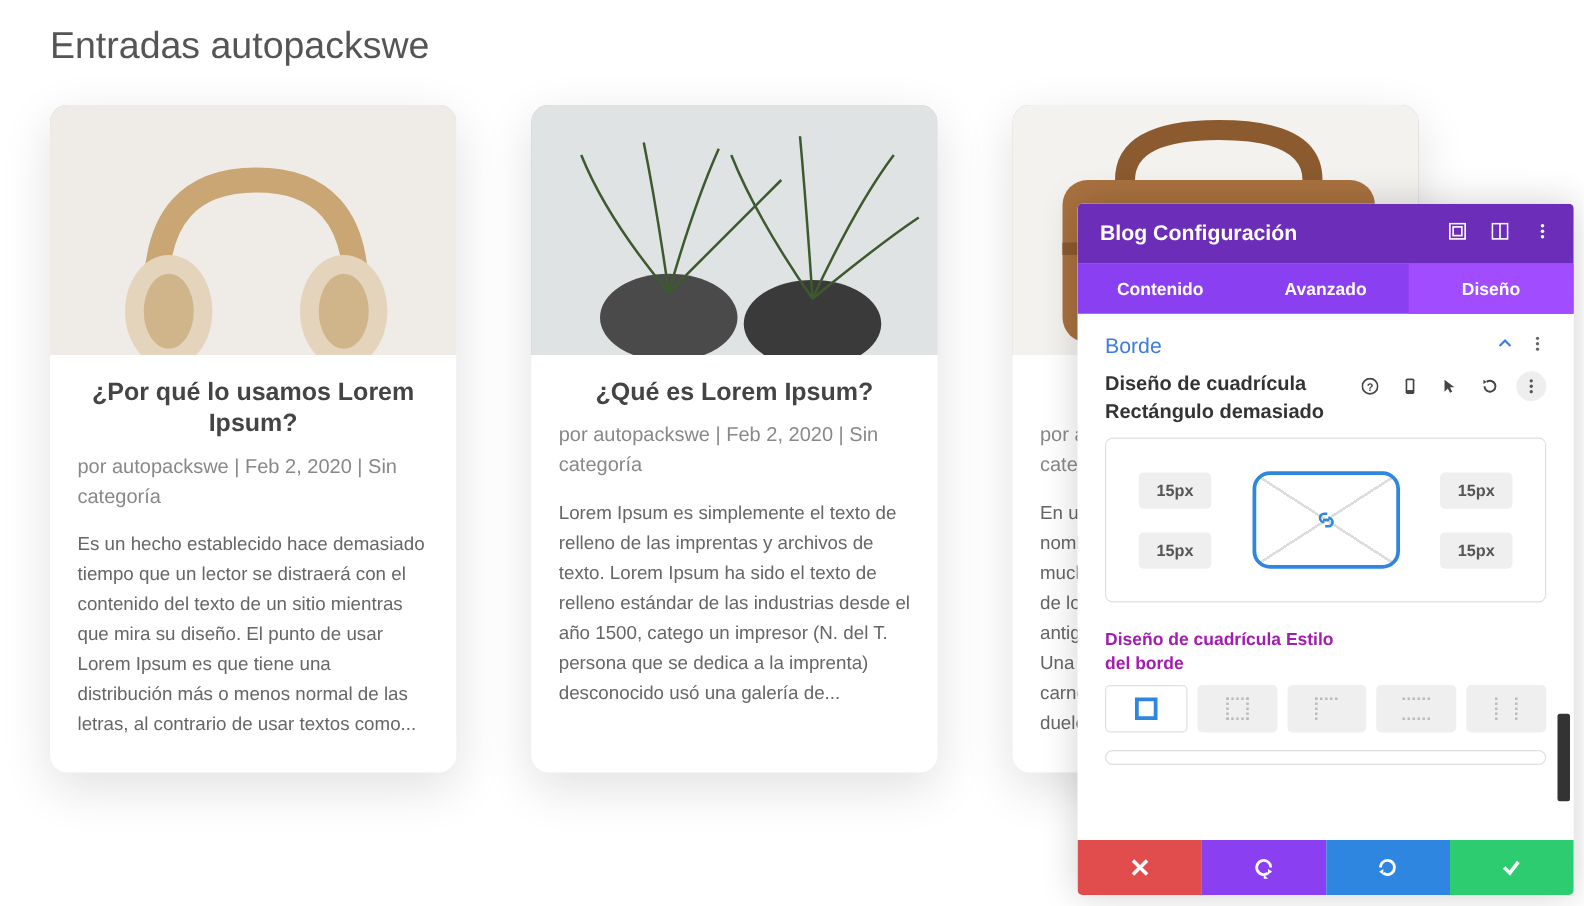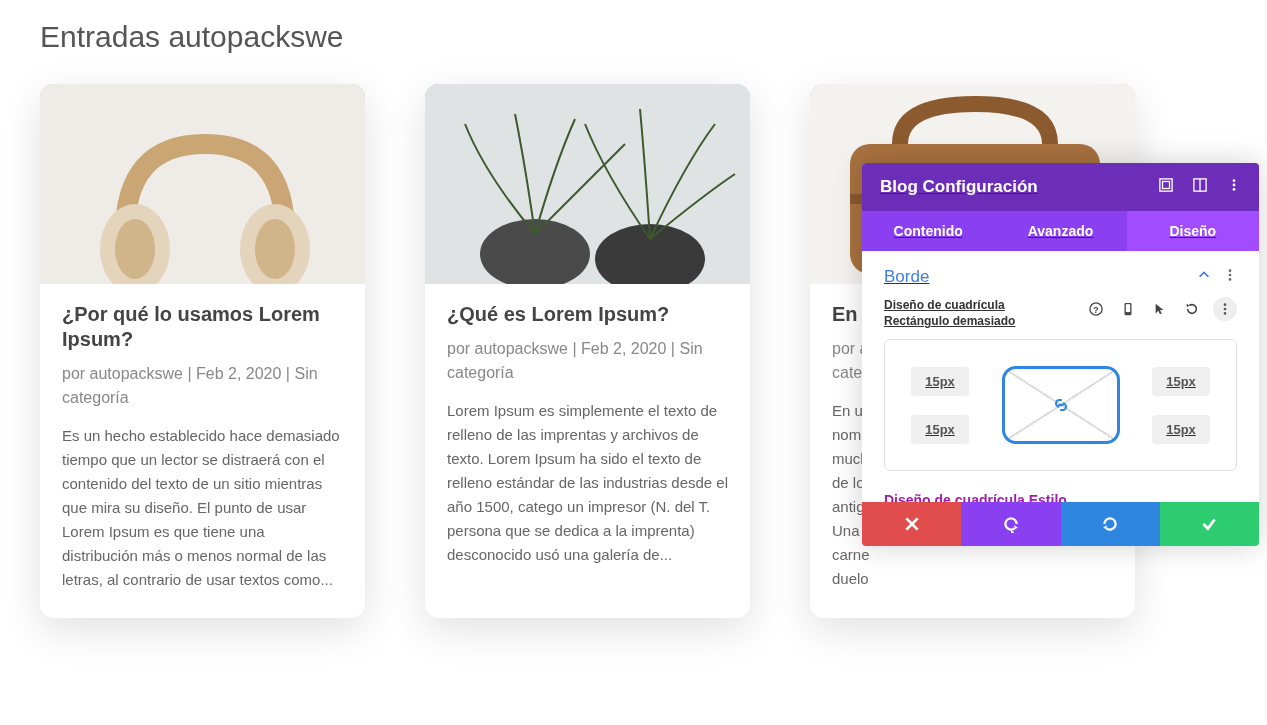--- a/index.html
+++ b/index.html
@@ -3,43 +3,43 @@
 <meta charset="utf-8">
 <style>
 * { box-sizing: border-box; margin: 0; padding: 0; }
 body { font-family: -apple-system, BlinkMacSystemFont, "Segoe UI", Helvetica, Arial, sans-serif; background: #fff; color: #333; }
 .page { position: relative; width: 1267px; height: 725px; overflow: hidden; padding: 20px 40px; }
 .section-title { font-size: 30px; color: #555; font-weight: 400; margin-bottom: 30px; }
 .cards { display: flex; gap: 60px; }
 .card { width: 325px; background: #fff; border-radius: 14px; overflow: hidden; box-shadow: 0 12px 40px rgba(0,0,0,0.12); }
 .card-img { width: 100%; height: 200px; background: #bbb; display: flex; align-items: center; justify-content: center; }
 .card-body { padding: 18px 22px 26px; }
-.card-title { font-size: 20px; color: #444; font-weight: 600; margin-bottom: 10px; line-height: 1.25; }
+.card-title { font-size: 20px; color: #444; font-weight: 600; margin-bottom: 10px; line-height: 1.25; text-align: center; }
 .card-meta { font-size: 16px; color: #888; margin-bottom: 14px; line-height: 1.5; }
 .card-excerpt { font-size: 15px; color: #666; line-height: 1.6; }
 
 
 
 
-.panel { position: absolute; top: 163px; right: 8px; width: 397px; background: #fff; box-shadow: 0 0 30px rgba(0,0,0,0.18); border-radius: 4px; overflow: hidden; display: flex; flex-direction: column; height: 383px; text-decoration: underline; }
+.panel { position: absolute; top: 163px; right: 8px; width: 397px; background: #fff; box-shadow: 0 0 30px rgba(0,0,0,0.18); border-radius: 4px; overflow: hidden; display: flex; flex-direction: column; height: 553px; }
 .panel-header { background: #6C2EB9; color: #fff; display: flex; align-items: center; justify-content: space-between; padding: 14px 18px; }
 .panel-title { font-size: 17px; font-weight: 600; }
 .panel-header-icons { display: flex; gap: 20px; }
 .panel-header-icons svg { width: 14px; height: 14px; fill: #fff; cursor: pointer; }
 .panel-tabs { display: flex; background: #8A3FF0; }
 .panel-tab { flex: 1; text-align: center; padding: 12px 0; color: #fff; font-size: 14px; font-weight: 600; cursor: pointer; }
 .panel-tab.active { background: #A24CFF; }
 .panel-content { padding: 16px 22px 10px; overflow-y: auto; flex: 1; }
 .sec-head { display: flex; align-items: center; justify-content: space-between; margin-bottom: 10px; }
 .sec-title { color: #3E7CE4; font-size: 17px; font-weight: 500; }
 .sec-head .icons { display: flex; gap: 12px; }
 .sec-head .icons svg { width: 14px; height: 14px; fill: #3E7CE4; }
 .sec-head .icons .dots { fill: #666; }
 .field-row { display: flex; justify-content: space-between; align-items: flex-start; margin-bottom: 10px; }
-.field-label-group { display: flex; flex-direction: column; font-size: 12px; color: #333; font-weight: 600; line-height: 1.35; }
+.field-label-group { display: flex; flex-direction: column; font-size: 16px; color: #333; font-weight: 600; line-height: 1.35; }
 .field-icons { display: flex; gap: 10px; align-items: center; }
 .field-icons .icn { width: 22px; height: 22px; display: flex; align-items: center; justify-content: center; cursor: pointer; }
 .field-icons svg { width: 14px; height: 14px; fill: #444; }
 .field-icons .icn.round { width: 24px; height: 24px; border-radius: 50%; background: #eee; }
 .corners-box { border: 1px solid #e0e0e0; border-radius: 6px; padding: 26px 26px; margin-bottom: 20px; position: relative; display: grid; grid-template-columns: 1fr auto 1fr; grid-template-rows: auto auto; gap: 18px 18px; align-items: center; }
 .corner-val { background: #efefef; border-radius: 4px; padding: 7px 14px; font-size: 13px; font-weight: 600; color: #555; width: 58px; text-align: center; }
 .corner-val.tl { justify-self: start; }
 .corner-val.tr { justify-self: end; }
 .corner-val.bl { justify-self: start; }
 .corner-val.br { justify-self: end; }

